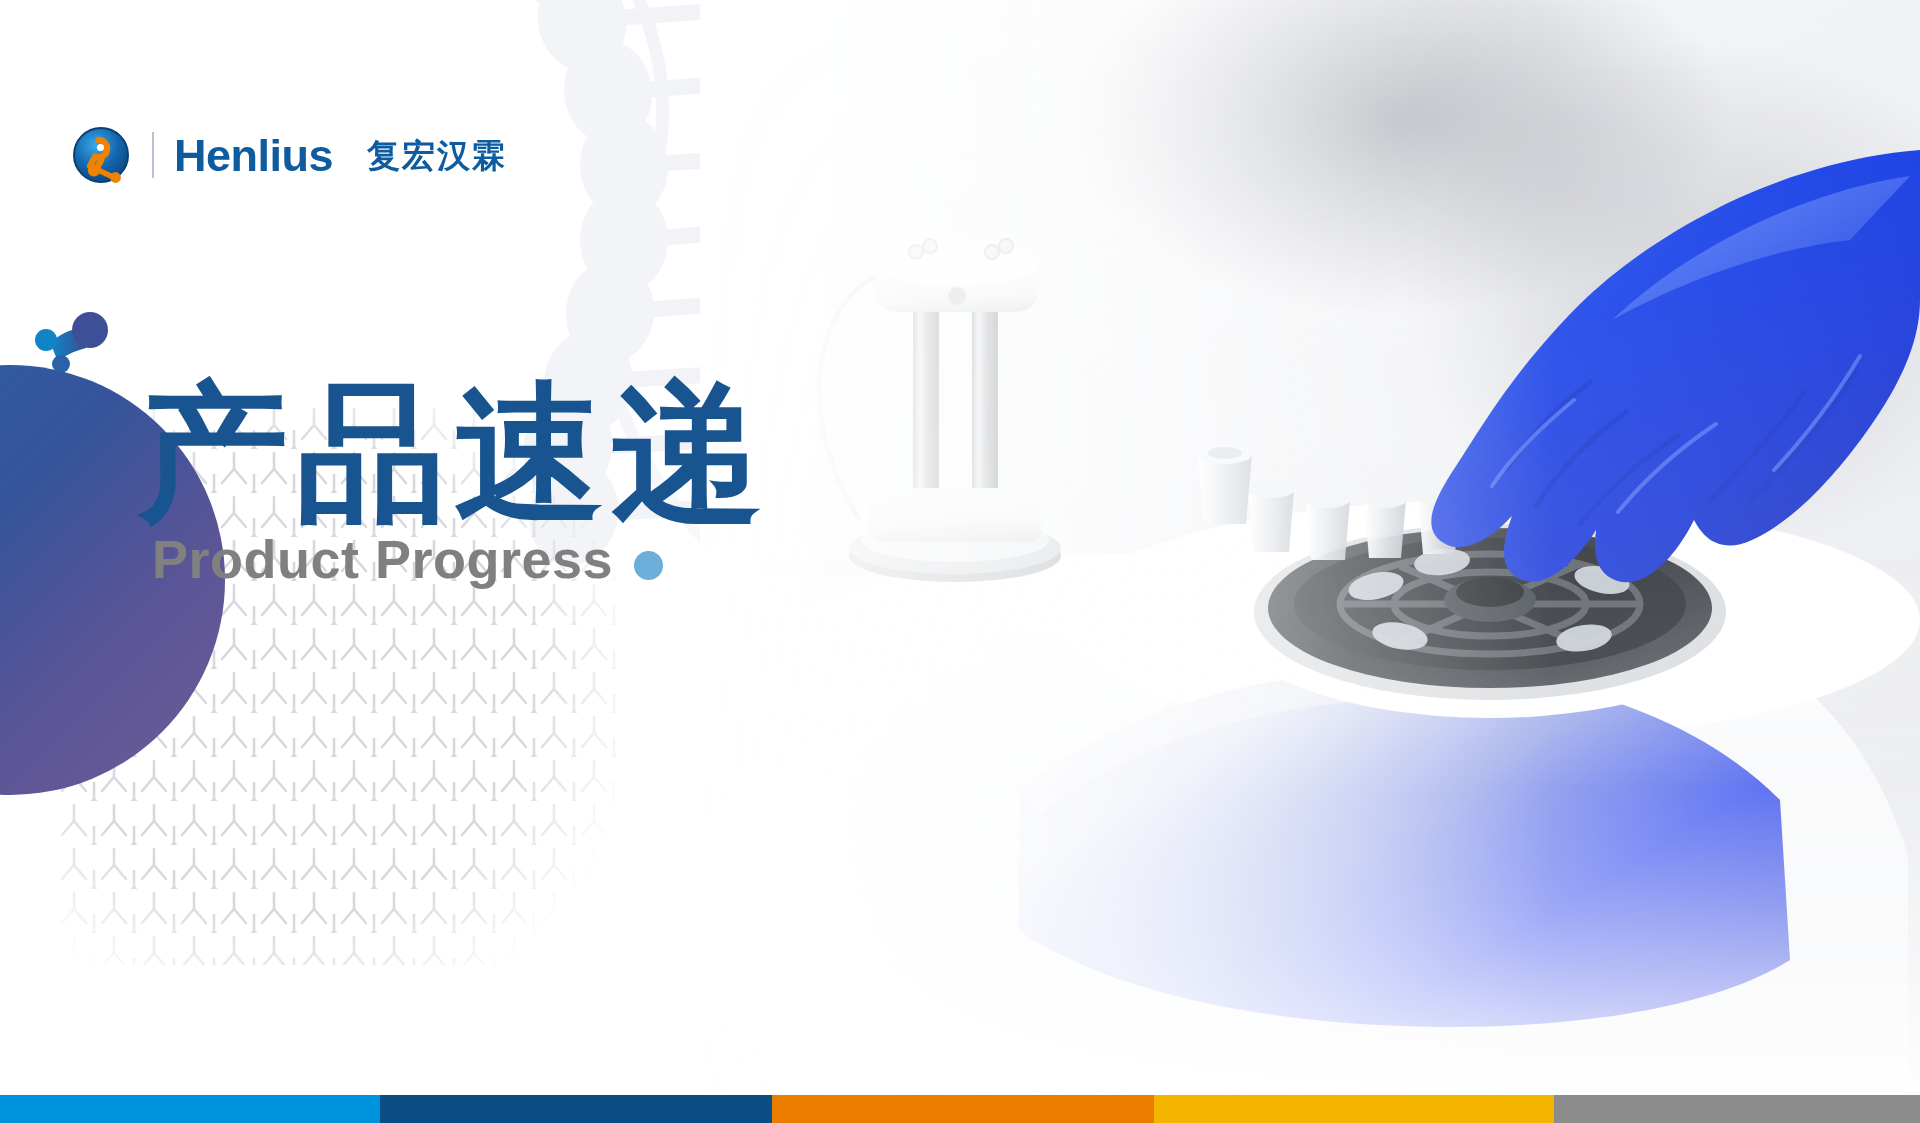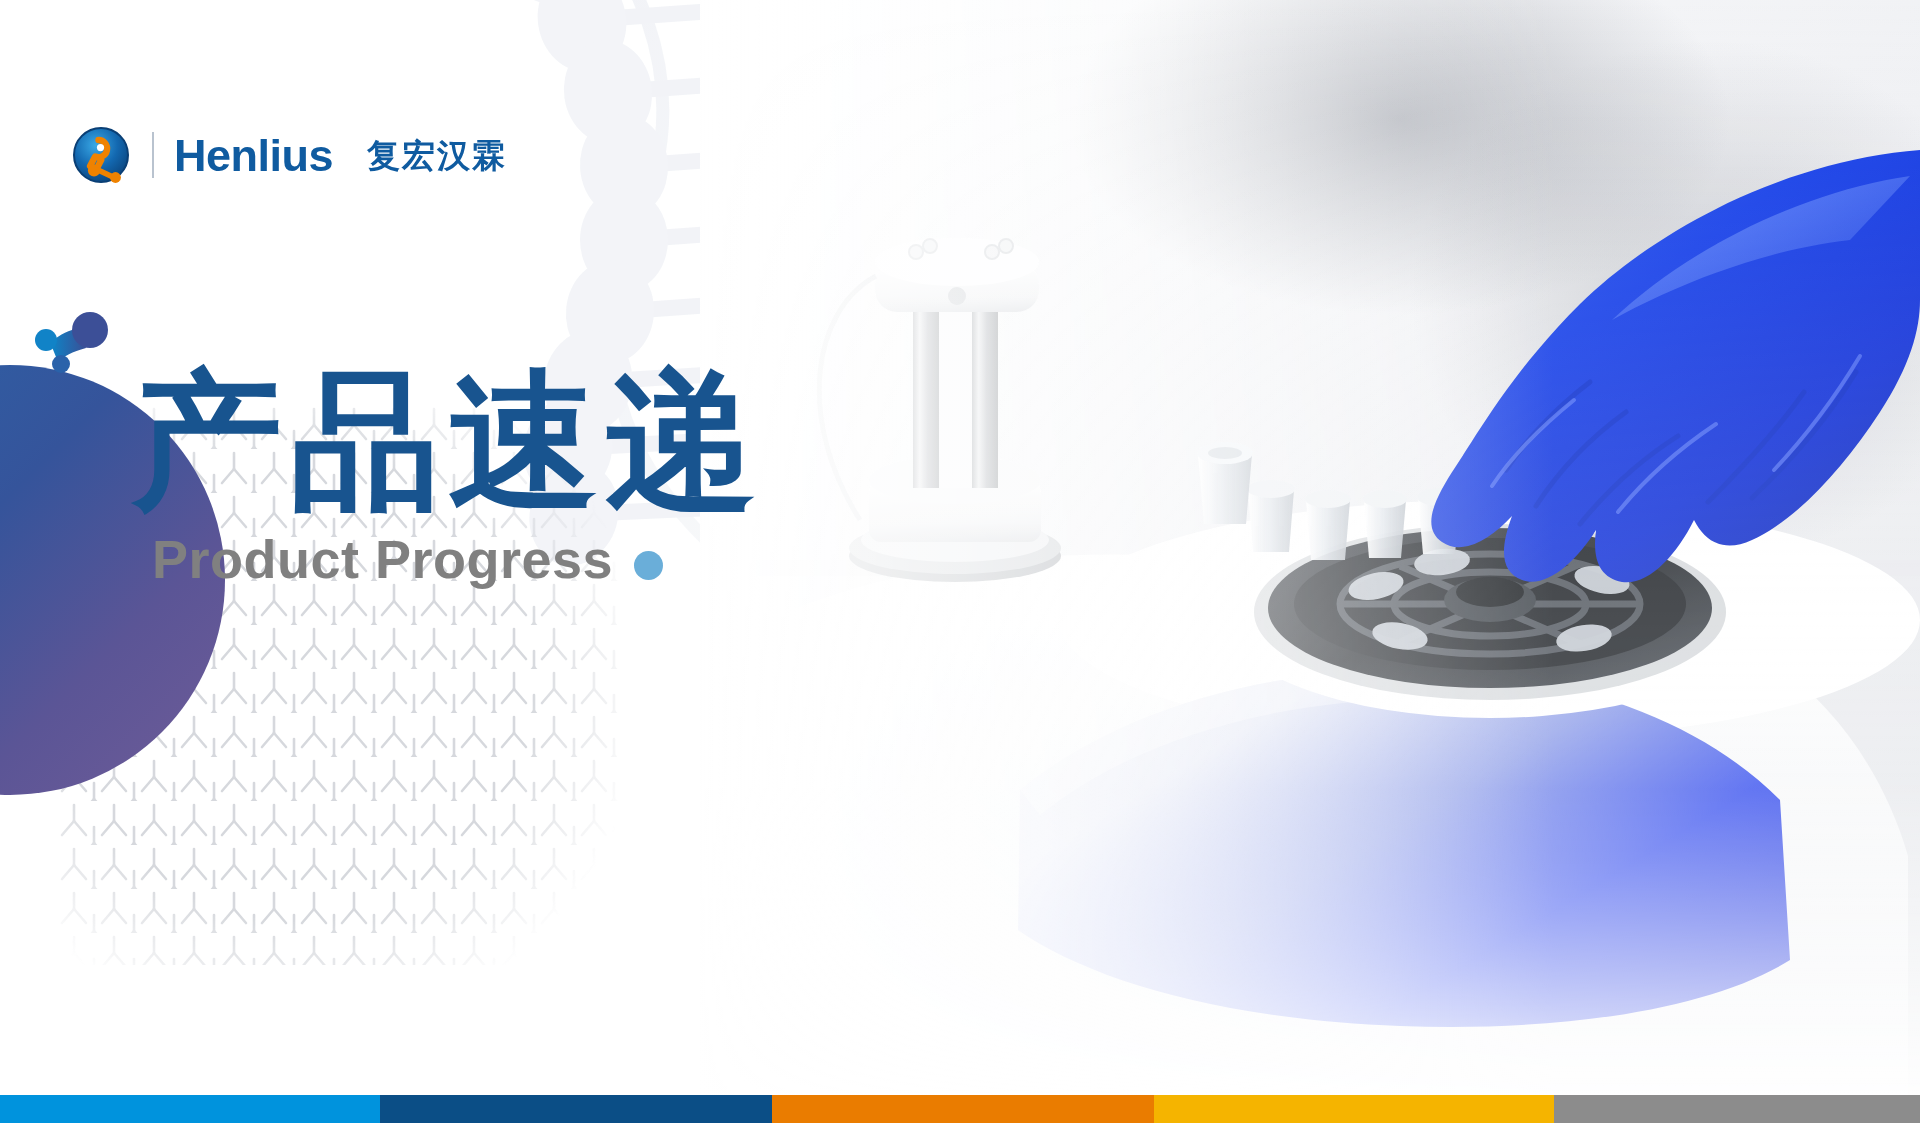--- a/index.html
+++ b/index.html
@@ -37,23 +37,23 @@
   .logo-row { position:absolute; left:72px; top:124px; display:flex; align-items:center; height:62px; }
   .logo-mark { width:58px; height:58px; flex:0 0 58px; }
   .logo-divider { width:2px; height:46px; background:#b9c3cf; margin:0 20px 0 22px; }
   .logo-word { font-size:45px; font-weight:bold; color:#0f5ba0; letter-spacing:-.5px;
     line-height:1; font-family:"Liberation Sans","DejaVu Sans",sans-serif; }
   .logo-cn { font-size:33px; font-weight:bold; color:#0f5ba0; margin-left:34px;
     letter-spacing:2px; line-height:1;
     font-family:"DejaVu Sans","Liberation Sans",sans-serif; }
 
   
-  .title-cn { position:absolute; left:132px; top:372px; font-size:150px; font-weight:bold;
+  .title-cn { position:absolute; left:138px; top:372px; font-size:150px; font-weight:bold;
     color:#18548f; letter-spacing:8px; line-height:1.08; white-space:nowrap;
-    font-family:Liberation Mono, monospace; }
+    font-family:Liberation Sans, sans-serif; }
   .title-en { position:absolute; left:152px; top:528px; font-size:54px; font-weight:bold;
     color:#808080; letter-spacing:.5px; white-space:nowrap;
     font-family:"Liberation Sans","DejaVu Sans",sans-serif; }
 
   
   .mol-top { position:absolute; left:28px; top:306px; width:90px; height:80px; }
   .mol-dot { position:absolute; left:634px; top:551px; width:29px; height:29px;
     border-radius:50%; background:#6aaed9; }
   .mol-big { position:absolute; left:700px; top:527px; width:146px; height:72px; }
 

